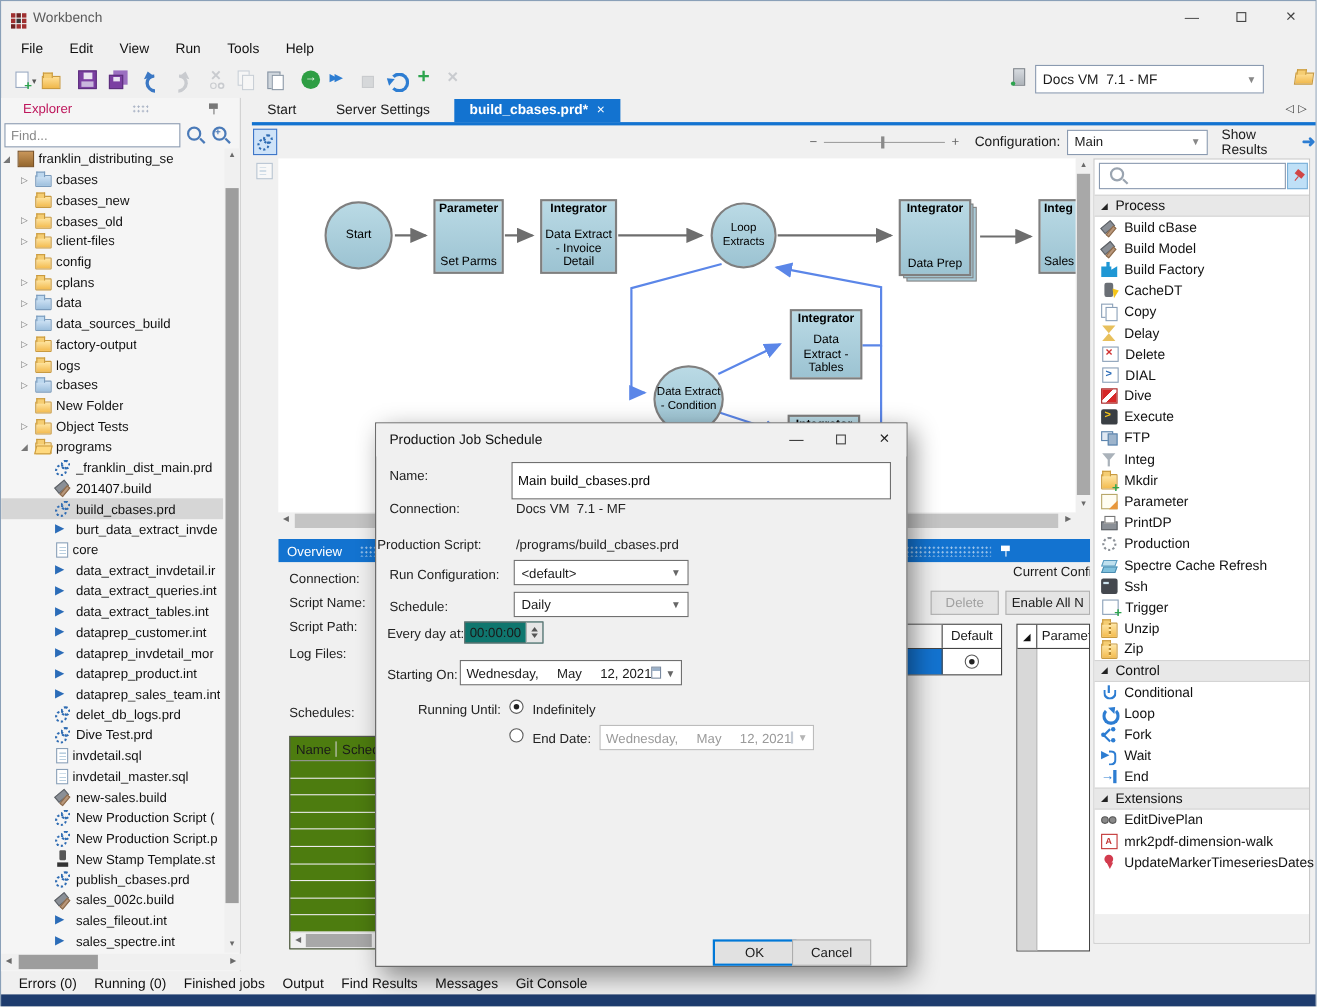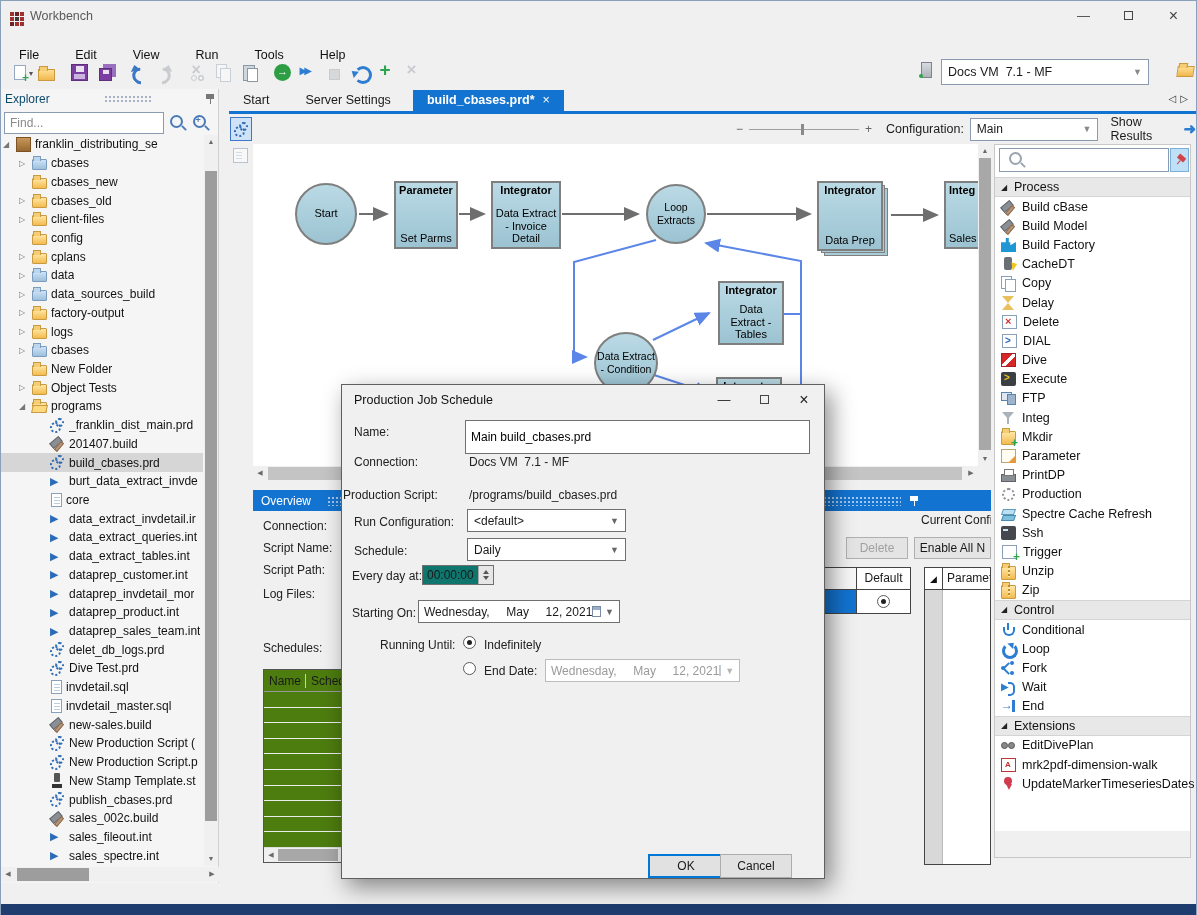--- a/index.html
+++ b/index.html
@@ -12,21 +12,21 @@
   
   #window { position:absolute; inset:0; background:#f0f0f0; border:1px solid #8aa0b8; }
   #titlebar { position:absolute; left:0; top:0; width:1195px; height:30px; display:flex; align-items:center; }
   #appicon { width:15px; height:15px; margin:0 8px 0 9px; position:relative; background:#a03030;
              box-shadow:5px 0 0 #6e2222, 10px 0 0 #a03030, 0 5px 0 #a03030, 5px 5px 0 #3a3a3a, 10px 5px 0 #a03030, 0 10px 0 #6e2222, 5px 10px 0 #a03030, 10px 10px 0 #a03030; width:4px; height:4px; margin:6px 16px 10px 9px; }
   #title-text { color:#5a5a5a; font-size:12.5px; }
   .winbtns { position:absolute; right:0; top:0; display:flex; }
   .winbtn { width:45px; height:29px; display:flex; align-items:center; justify-content:center; color:#444; font-size:13px; }
   .maxglyph { width:9px; height:9px; border:1px solid #444; display:inline-block; }
 
-  #menubar { position:absolute; left:0; top:30px; width:1195px; height:25px; display:flex; align-items:center; padding-left:8px; gap:16px;margin-top:11px; }
+  #menubar { position:absolute; left:0; top:30px; width:1195px; height:25px; display:flex; align-items:center; padding-left:8px; gap:4px; }
   .menu-item { padding:3px 10px; font-size:12.5px; color:#111; }
 
   #toolbar { position:absolute; left:0; top:55px; width:1195px; height:33px; display:flex; align-items:center; padding-left:6px; }
   .tbtn { width:26px; height:24px; display:flex; align-items:center; justify-content:center; position:relative; }
   .tbtn.sep { width:7px; }
   .tbtn.sep::after { content:''; width:1px; height:20px; background:#c6c6c6; }
   .tbtn.withcaret::after { content:'▾'; font-size:8px; color:#555; position:absolute; right:0px; top:8px; }
   .ticn { width:17px; height:17px; position:relative; display:inline-block; flex:none; }
 
   
@@ -60,21 +60,21 @@
   .t-x::before { content:'×'; color:#9aa0a8; font-size:17px; font-weight:bold; position:absolute; left:3px; top:-4px; }
   .t-server::before { content:''; position:absolute; left:4px; top:1px; width:9px; height:14px; background:linear-gradient(#d7dbe0,#aeb4ba); border:1px solid #7d838a; }
   .t-server::after { content:''; position:absolute; left:2px; bottom:0; width:4px; height:4px; background:#2da44e; border-radius:50%; }
   .t-openproj { background:linear-gradient(#ffdf94,#f0b84c); border:1px solid #c99a3f; height:11px; margin-top:5px; transform:skewX(-8deg); }
   .t-openproj::before { content:''; position:absolute; top:-4px; left:0; width:7px; height:4px; background:#f5cd72; border:1px solid #c99a3f; border-bottom:none; }
   #conn-combo { position:absolute; left:940px; top:58px; width:208px; height:26px; background:#fff; border:1px solid #8a9ab0; display:flex; align-items:center; padding:0 6px; font-size:12.5px; }
   #conn-combo .chev { margin-left:auto; color:#888; font-size:9px; }
 
   
   #explorer { position:absolute; left:0; top:88px; width:218px; height:794px; background:#f5f5f5; border-right:1px solid #d0d0d0; }
-  #explorer-header { position:absolute; left:0; top:0; width:218px; height:20px; display:flex; align-items:center; padding:0 4px; color:#0c4a6e;gap:48px; }
+  #explorer-header { position:absolute; left:0; top:0; width:218px; height:20px; display:flex; align-items:center; padding:0 20px; color:#be185d;gap:48px; }
   .dotfill { flex:1; height:8px; margin:0 6px; background-image:radial-gradient(#a8b2c4 1px, transparent 1.1px); background-size:4px 4px; }
   .pin { width:10px; height:12px; position:relative; display:inline-block; }
   .pin::before { content:''; position:absolute; left:1px; top:1px; width:8px; height:5px; background:#777; }
   .pin::after { content:''; position:absolute; left:4.5px; top:6px; width:1.5px; height:5px; background:#777; }
   #find-row { position:absolute; left:3px; top:22px; width:212px; height:24px; display:flex; align-items:center; }
   #find-input { width:160px; height:22px; border:1px solid #8a9ab0; background:#fff; padding:0 5px; font:inherit; color:#333; }
   #find-input::placeholder { color:#8a8a8a; }
   .mag { width:18px; height:18px; position:relative; margin-left:5px; }
   .mag::before { content:''; position:absolute; left:1px; top:1px; width:9px; height:9px; border:2px solid #4a7ab8; border-radius:50%; }
   .mag::after { content:''; position:absolute; right:2px; bottom:1px; width:2px; height:6px; background:#4a7ab8; transform:rotate(-45deg); }
@@ -1082,16 +1082,26 @@
       <span class="pre">Wednesday,     May     12, 2021</span>
       <span class="cal"></span>
         <span class="chev">▼</span>
     </div>
     <div class="dlg-btn default" style="left:306px; top:469px; width:76px;">OK</div>
     <div class="dlg-btn" style="left:378px; top:469px; width:72px;">Cancel</div>
   </div>
 
   
   <div id="statusbar">
+    <div id="status-items">
+
+    <span class="status-item">Errors (0)</span>
+        <span class="status-item">Running (0)</span>
+        <span class="status-item">Finished jobs</span>
+        <span class="status-item">Output</span>
+        <span class="status-item">Find Results</span>
+        <span class="status-item">Messages</span>
+        <span class="status-item">Git Console</span>
+      </div>
     <div id="status-strip"></div>
   </div>
 
 </div>
 
 </body></html>

